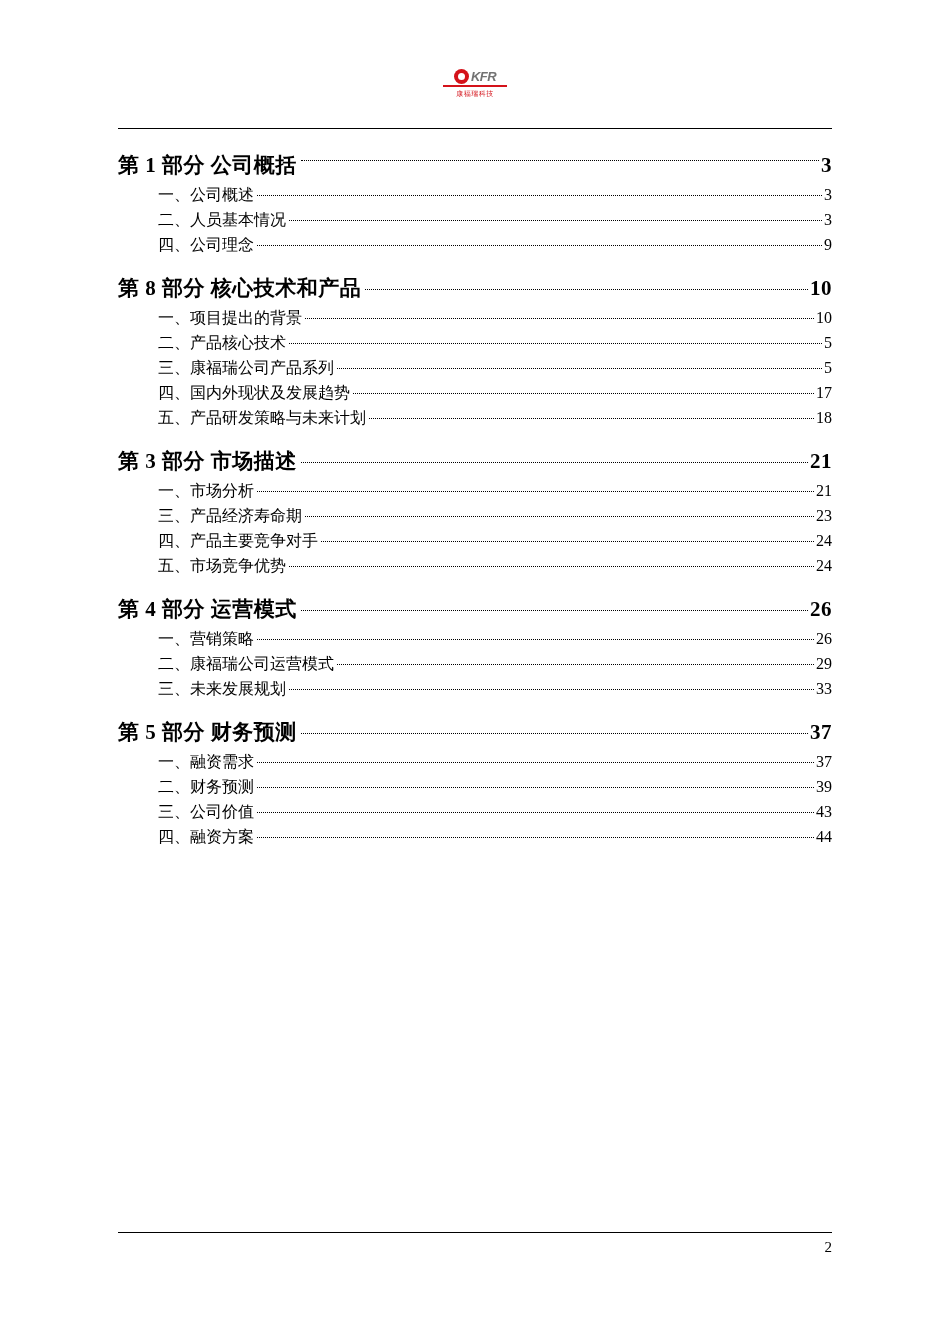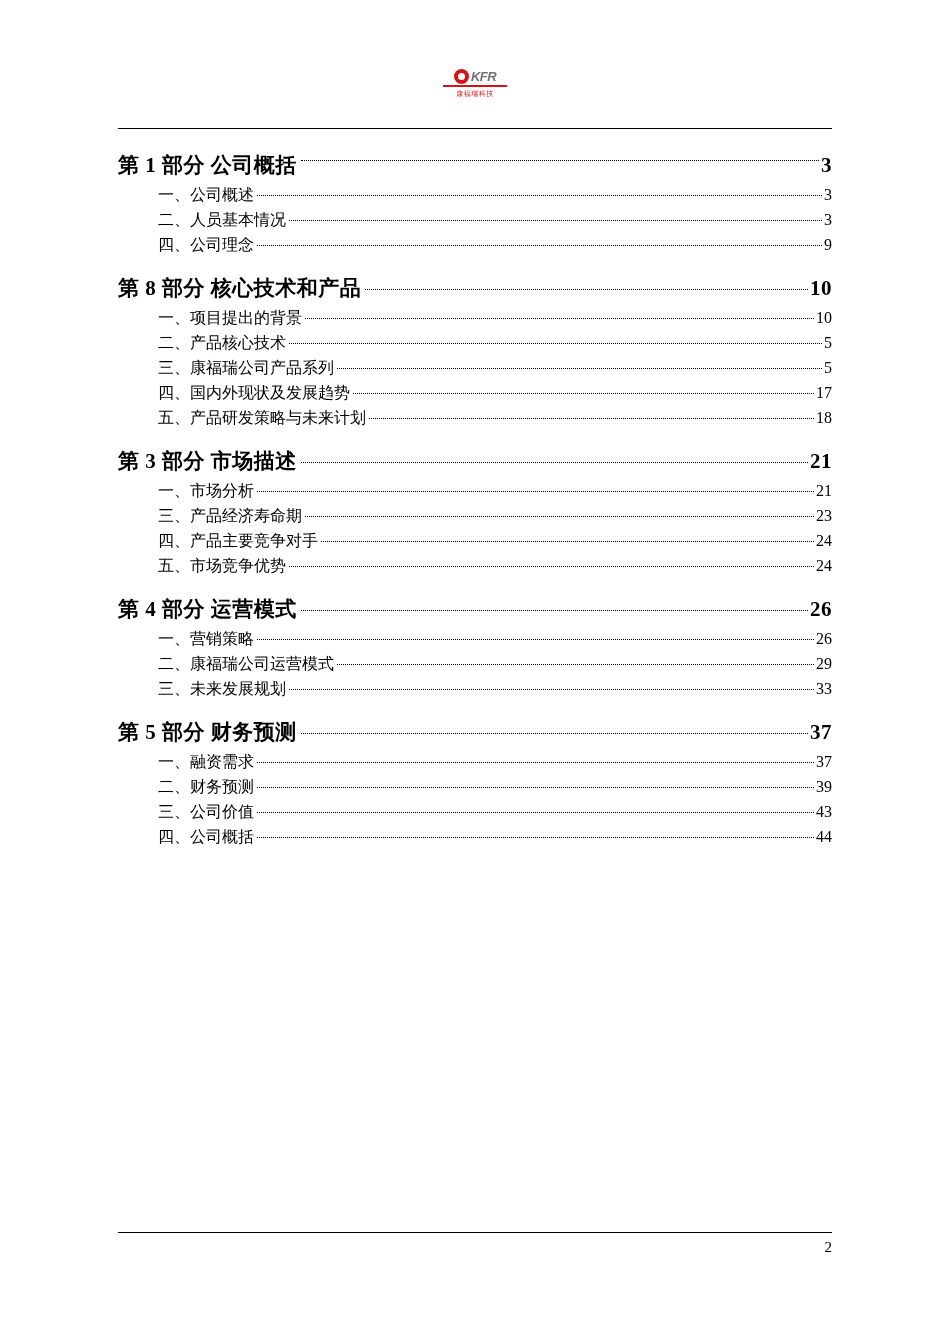--- a/index.html
+++ b/index.html
@@ -274,21 +274,21 @@
         <span class="toc-title">二、财务预测</span>
         <span class="toc-leader"></span>
         <span class="toc-page">39</span>
       </div>
       <div class="toc-l2">
         <span class="toc-title">三、公司价值</span>
         <span class="toc-leader"></span>
         <span class="toc-page">43</span>
       </div>
       <div class="toc-l2">
-        <span class="toc-title">四、公司概括</span>
+        <span class="toc-title">四、融资方案</span>
         <span class="toc-leader"></span>
         <span class="toc-page">44</span>
       </div>
     </div>
 
   <div class="footer">
     <div class="footer-rule"></div>
     <div class="footer-num">2</div>
   </div>
 

